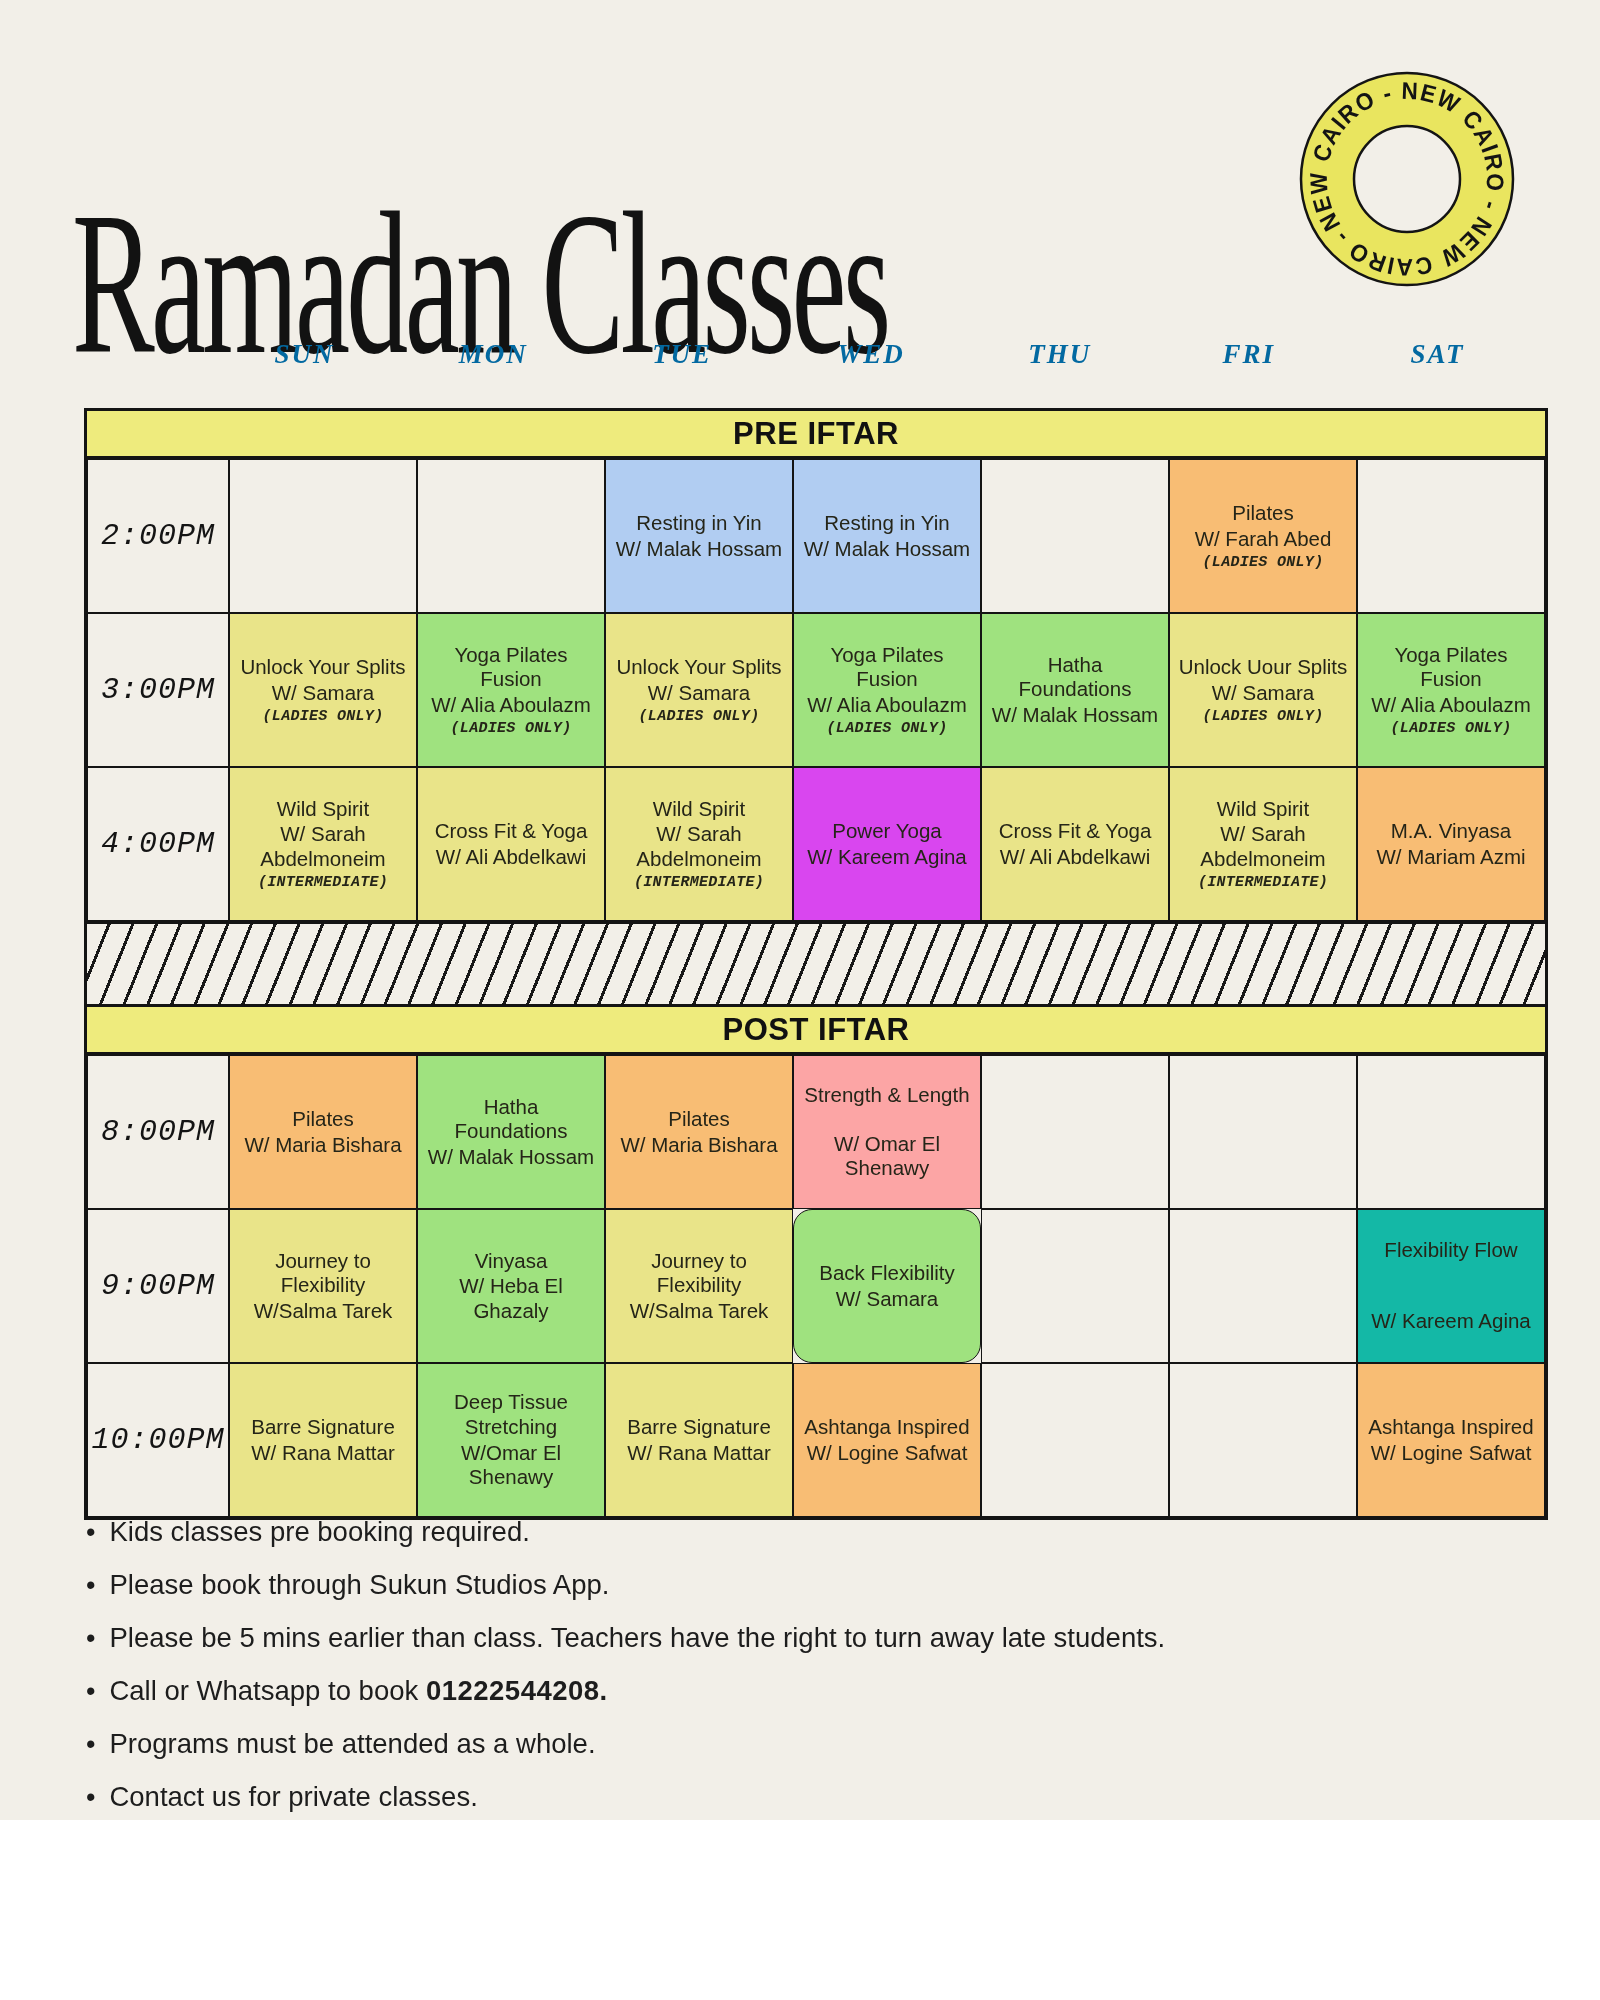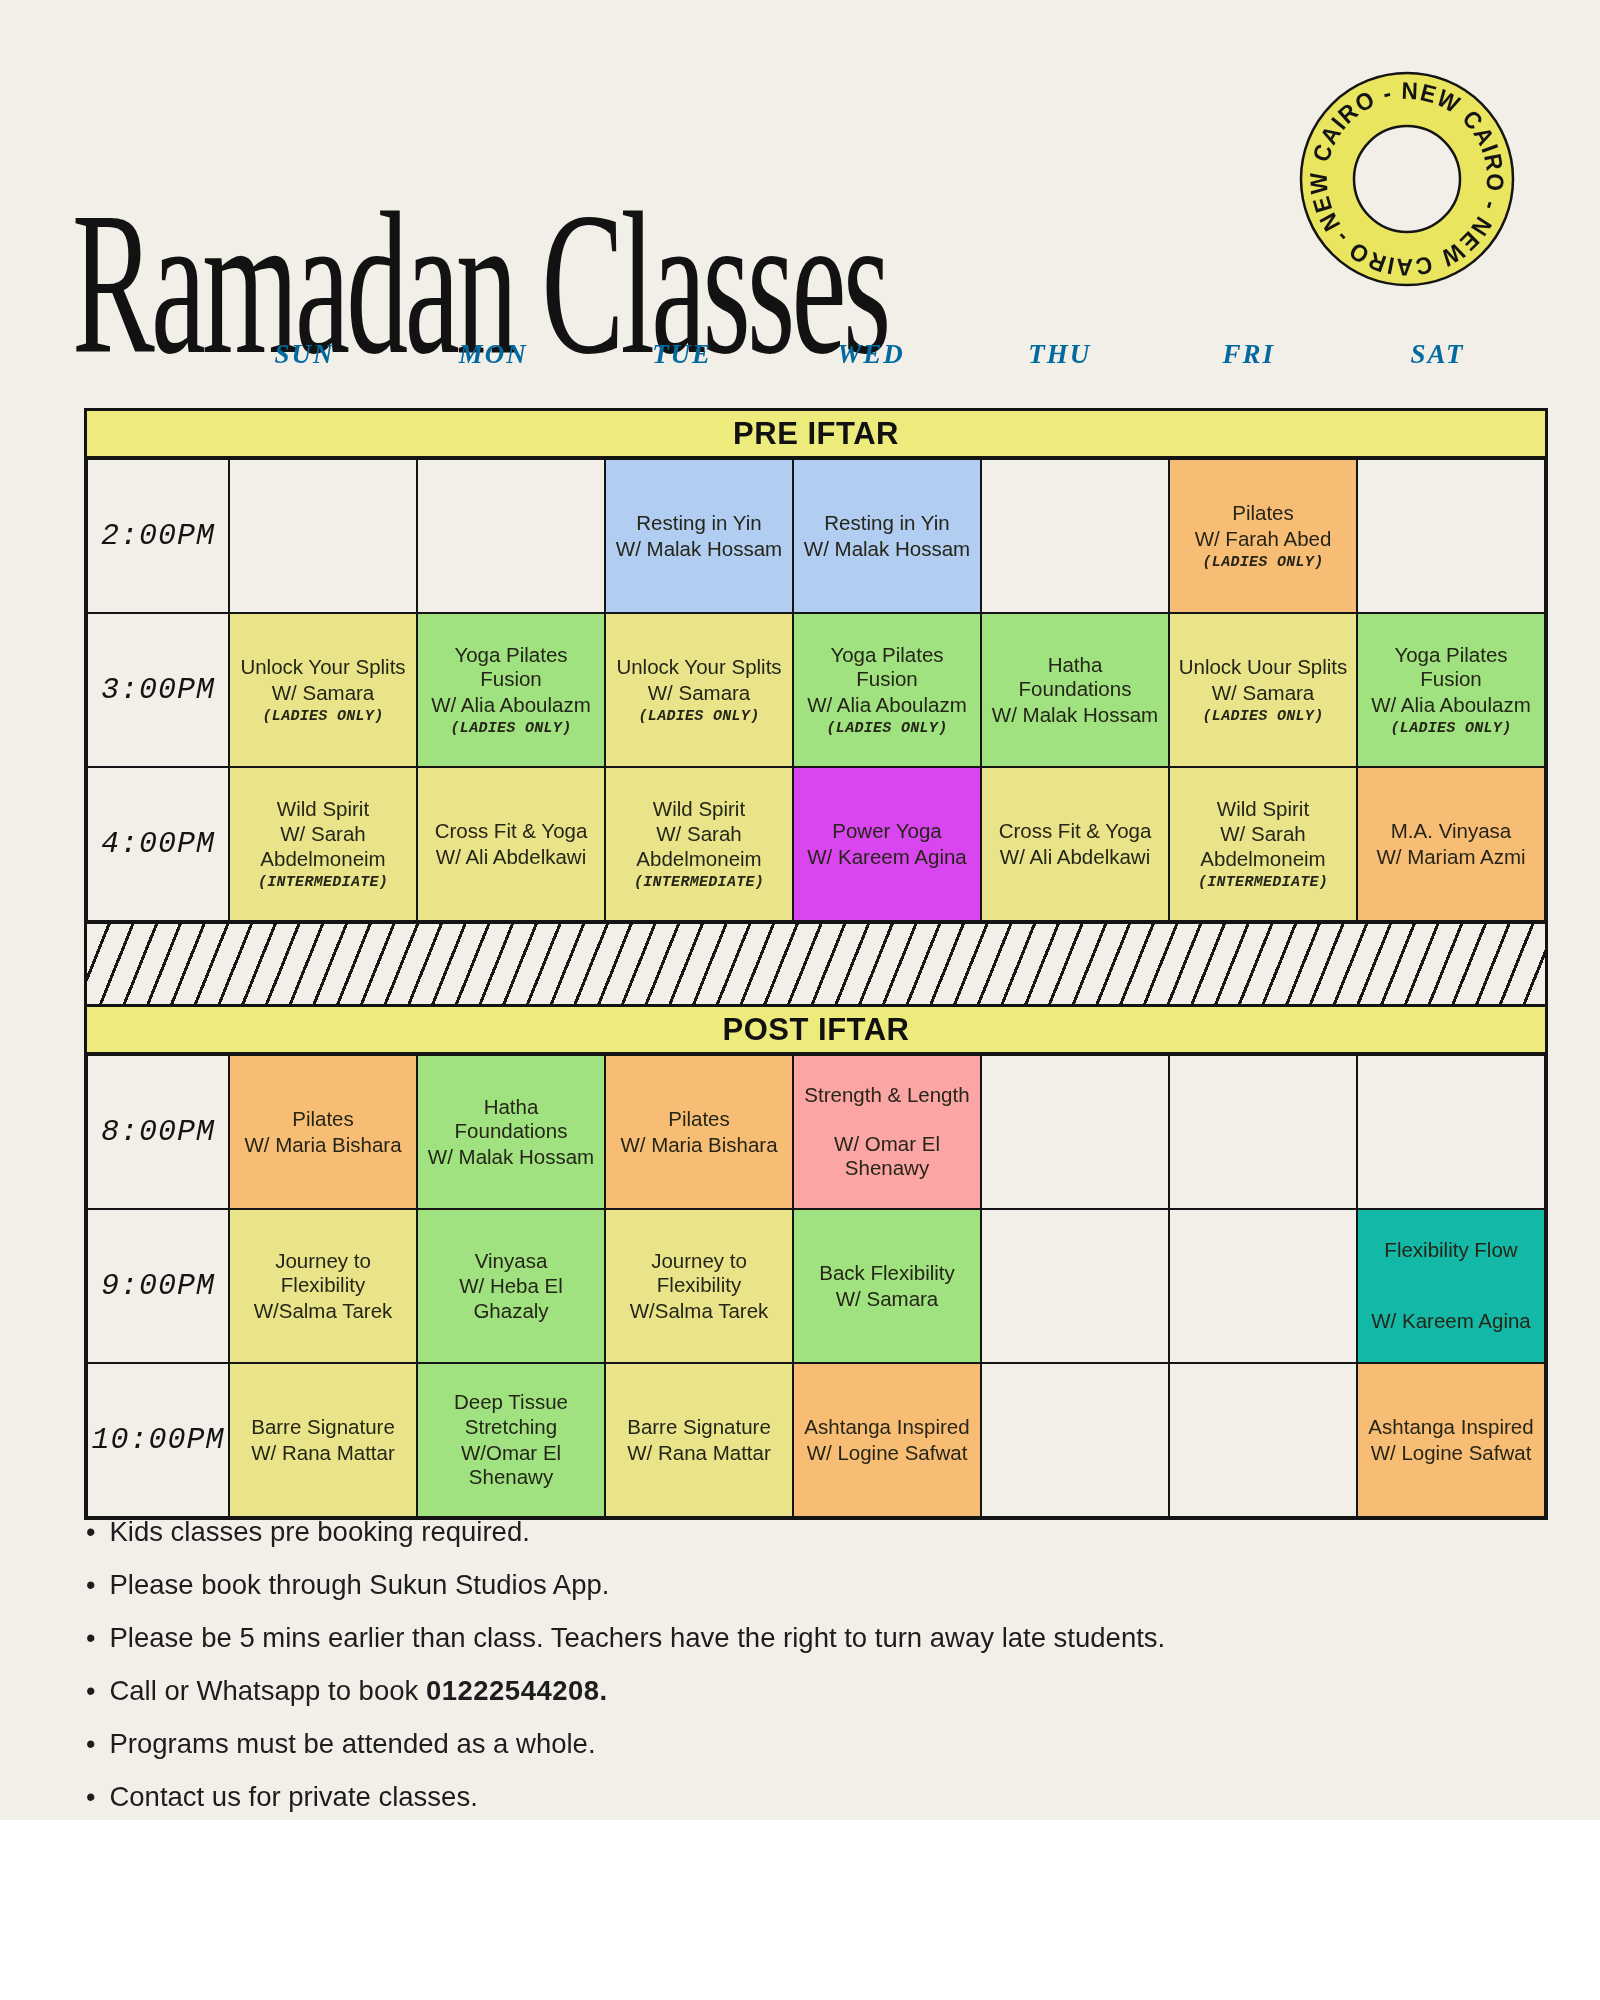--- a/index.html
+++ b/index.html
@@ -200,21 +200,21 @@
           <div class="inst">W/Salma Tarek</div>
         </div>
         <div class="cell" style="background: rgb(159, 226, 127);">
           <div class="cls">Vinyasa</div>
           <div class="inst">W/ Heba El Ghazaly</div>
         </div>
         <div class="cell" style="background: rgb(233, 228, 137);">
           <div class="cls">Journey to Flexibility</div>
           <div class="inst">W/Salma Tarek</div>
         </div>
-        <div class="cell" style="background: rgb(159, 226, 127);">
+        <div class="cell" style="background: rgb(159, 226, 127); border-radius: 19px;">
           <div class="cls">Back Flexibility</div>
           <div class="inst">W/ Samara</div>
         </div>
         <div class="cell"></div>
         <div class="cell"></div>
         <div class="cell" style="background: #14b8a6; gap: 46px;">
           <div class="cls">Flexibility Flow</div>
           <div class="inst">W/ Kareem Agina</div>
         </div>
       </div>

